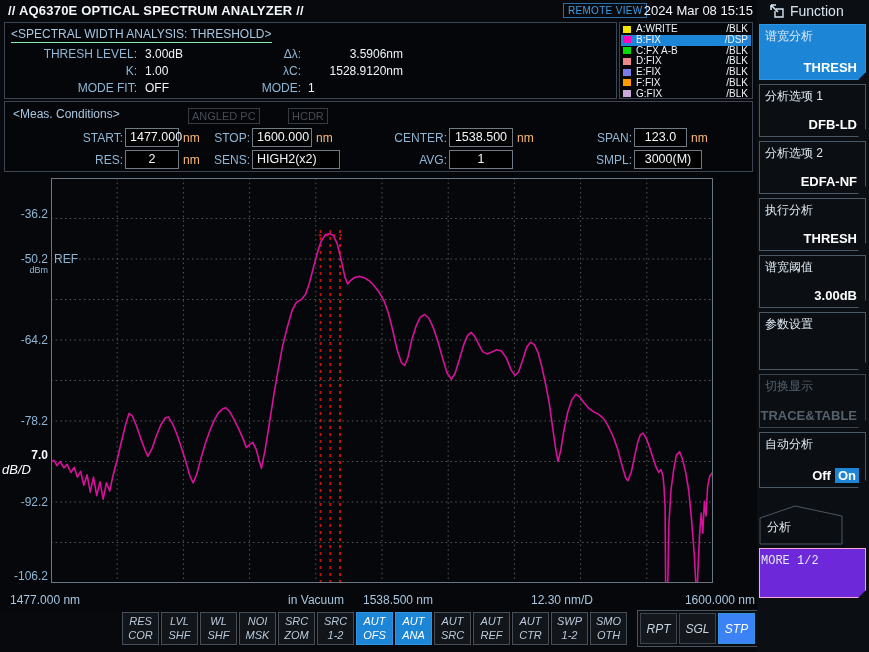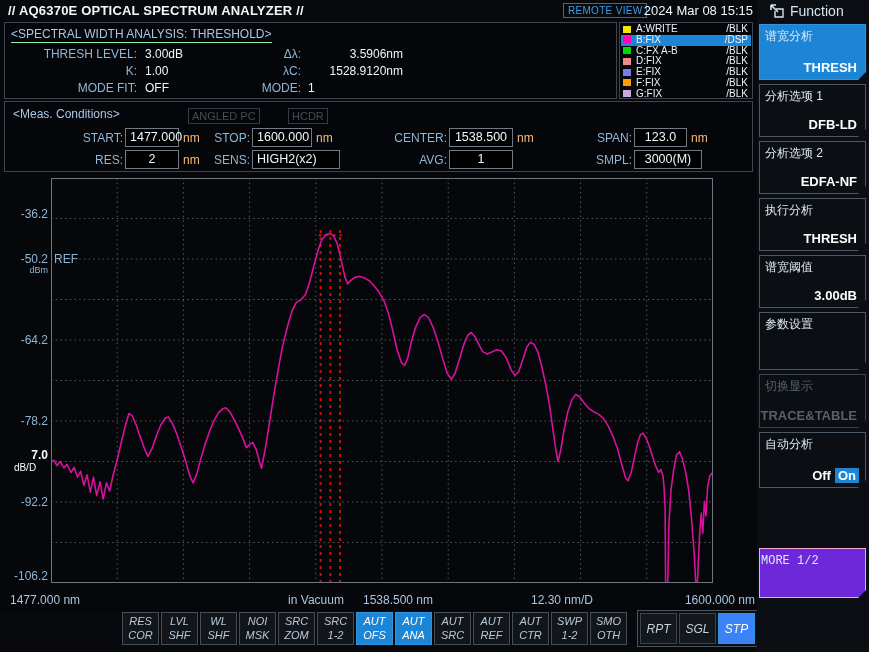--- a/index.html
+++ b/index.html
@@ -44,21 +44,21 @@
     color:#f2f6fa;font-size:12.5px;padding:0 4px;margin-left:2px;}
   .field .fbox.right{text-align:center;}
   .field .funit{font-size:12px;color:#fdba74;margin-left:4px;}
 
   
   .chart-area{position:absolute;left:0;top:172px;width:757px;height:440px;background:#05070a;}
   .ylab{position:absolute;width:46px;right:709px;text-align:right;font-size:12px;color:#8fb6d4;}
   .ylab-unit{position:absolute;width:46px;right:709px;text-align:right;font-size:9px;color:#8fb6d4;}
   .ref-lab{position:absolute;left:54px;font-size:12px;color:#8fb6d4;}
   .scale-val{position:absolute;width:46px;right:709px;text-align:right;font-size:12px;font-weight:bold;color:#fafcff;}
-  .scale-unit{position:absolute;width:46px;right:709px;text-align:center;font-size:10px;color:#fafcff;}
+  .scale-unit{position:absolute;width:46px;right:709px;text-align:left;font-size:13px;color:#fafcff;font-style:italic;}
   #plot{position:absolute;left:51px;top:6px;}
   .xlab{position:absolute;top:421px;font-size:12px;color:#a9c6e0;white-space:nowrap;}
   .xl-left{left:10px;}
   .xl-vac{left:316px;transform:translateX(-50%);}
   .xl-center{left:398px;transform:translateX(-50%);}
   .xl-perdiv{left:562px;transform:translateX(-50%);}
   .xl-right{right:2px;}
 
   
   .toolbar{position:absolute;left:0;top:612px;width:757px;height:36px;font-style:italic;}
@@ -351,15 +351,21 @@
           <span class="sk-value">TRACE&amp;TABLE</span>
         </div>
         <div class="softkey" style="top: 432px; height: 56px;">
           <span class="sk-label">自动分析</span>
           <span class="sk-toggle">
             <span class="sk-off">Off</span>
             <span class="sk-on">On</span>
           </span>
         </div>
       </div>
+    <div class="an-tab" style="top:505px">
+      <svg width="84" height="40" viewBox="0 0 84 40">
+        <polygon points="1,13 36,1 83,11 83,39 1,39" fill="#0b0e13" stroke="#4b5866"></polygon>
+      </svg>
+      <span class="tab-label">分析</span>
+    </div>
     <div class="more-key" style="top:548px;height:50px">MORE 1/2</div>
   </div>
 </div>
 
 </body></html>

